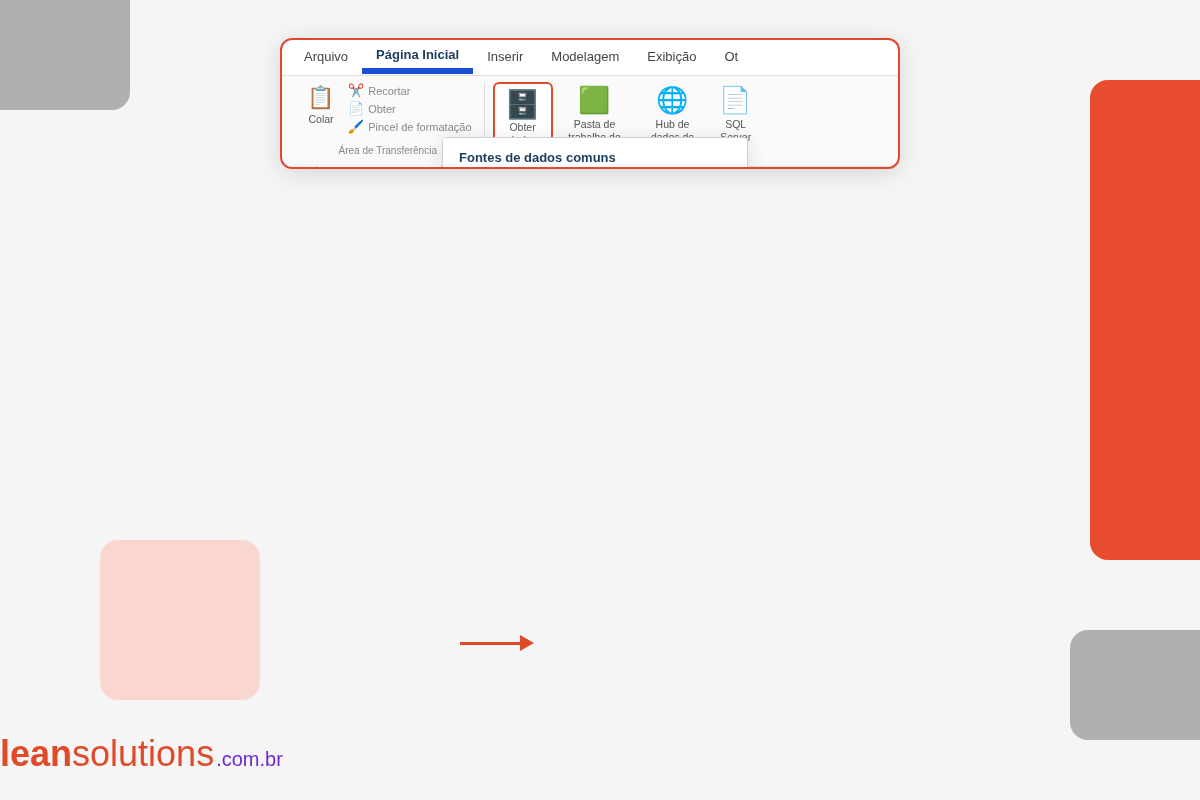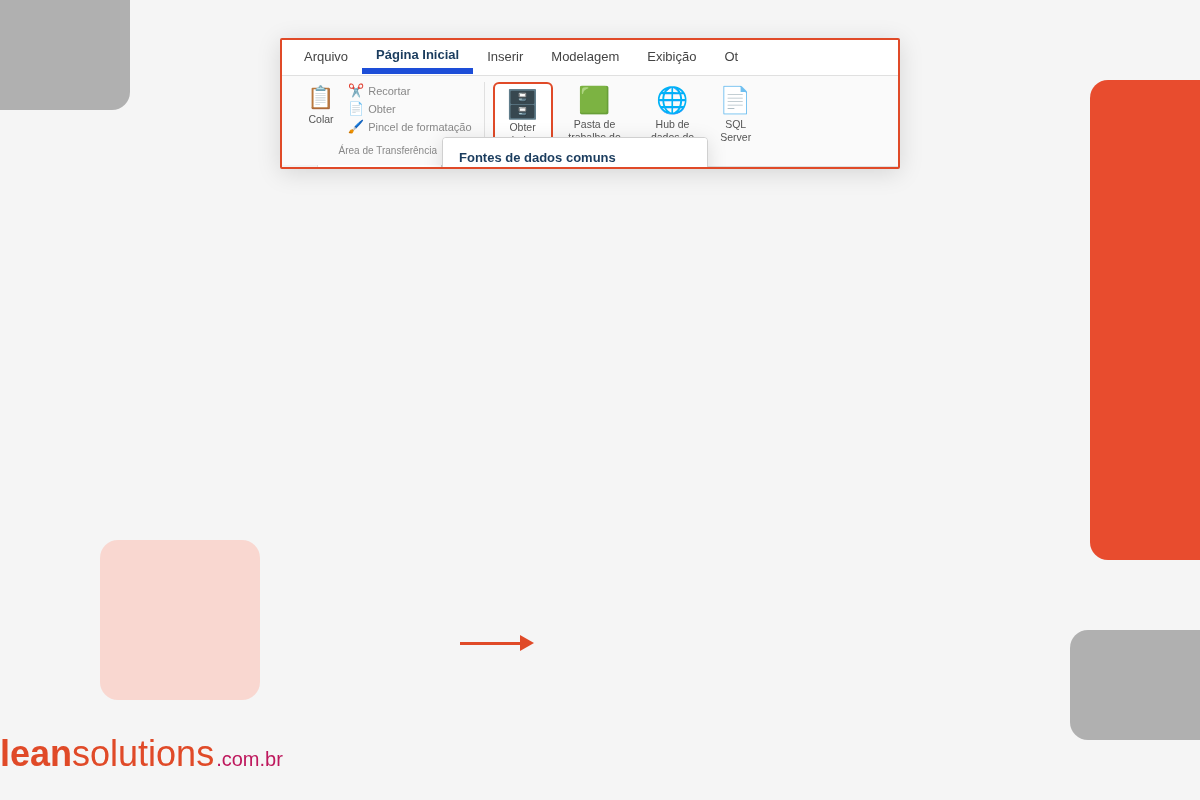--- a/index.html
+++ b/index.html
@@ -42,21 +42,21 @@
       border-radius: 18px;
     }
 
     
     .main-window {
       position: absolute;
       top: 38px; left: 280px;
       width: 620px;
       background: #a21caf;
       border: 2px solid #e04a28;
-      border-radius: 2px;
+      border-radius: 12px;
       box-shadow: 0 4px 24px rgba(0,0,0,0.13);
       overflow: hidden;
     }
 
     
     .ribbon-tabs {
       display: flex;
       align-items: center;
       background: #fff;
       border-bottom: 1px solid #e0e0e0;
@@ -190,21 +190,21 @@
       height: 560px;
       background: #fff;
       border-right: 1px dashed #ccc;
     }
 
     
     .dropdown-menu {
       position: absolute;
       top: 97px;
       left: 160px;
-      width: 266px;
+      width: 306px;
       background: #fff;
       border: 1px solid #d0d0d0;
       border-radius: 4px;
       box-shadow: 0 4px 20px rgba(0,0,0,0.13);
       z-index: 10;
       padding-bottom: 0;
       overflow: hidden;
     }
     .dropdown-section-title {
       font-size: 13px;
@@ -252,21 +252,21 @@
       color: #e04a28;
       font-weight: 700;
       font-size: 36px;
     }
     .logo-solutions {
       color: #e04a28;
       font-weight: 300;
       font-size: 36px;
     }
     .logo-combr {
-      color: #be185d;
+      color: #6d28d9;
       font-size: 20px;
       font-weight: 400;
       margin-left: 2px;
       align-self: flex-end;
       margin-bottom: 4px;
     }
   </style>
 </head>
 <body>
 

